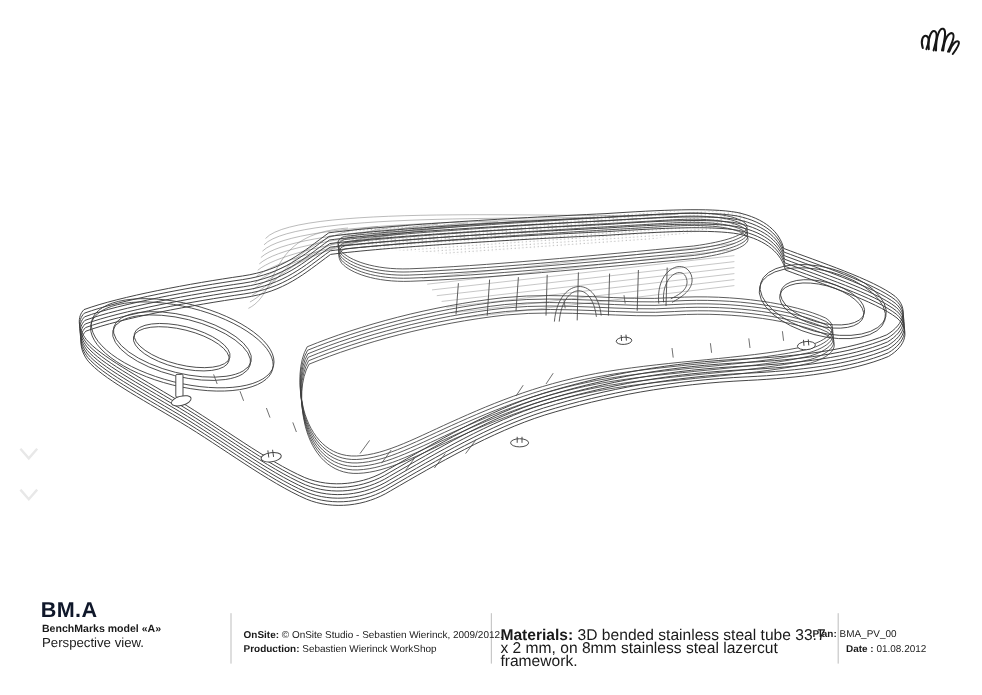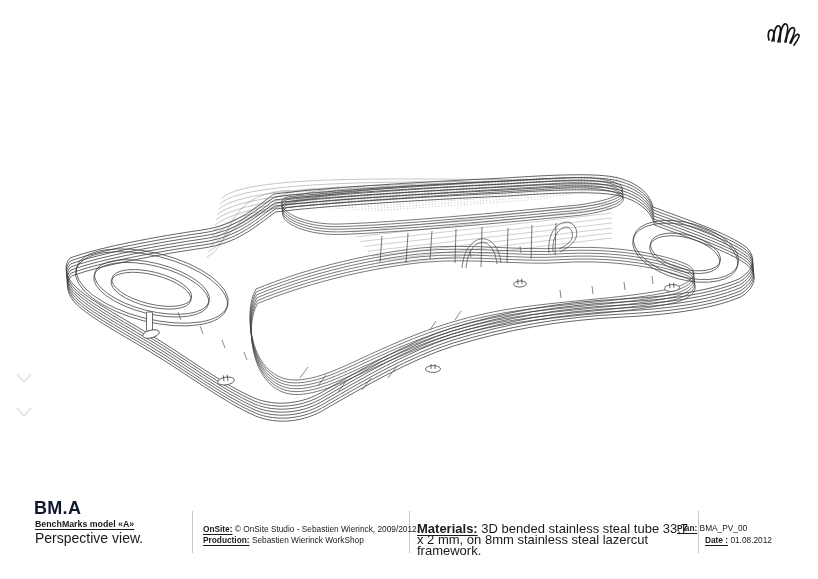--- a/index.html
+++ b/index.html
@@ -1,23 +1,23 @@
 <!DOCTYPE html>
 <html><head>
 <meta charset="utf-8">
 <style>
   html,body{margin:0;padding:0;}
   body{width:818px;height:579px;background:#ffffff;overflow:hidden;position:relative;
        font-family:"Liberation Sans", sans-serif;color:#1a1a1a;}
   .abs{position:absolute;}
-  .u{text-decoration:underline;text-underline-offset:1.5px;}
+  .u{text-underline-offset:1.5px;}
   .lbl{font-weight:700;}
   .bm-logo{left:34px;top:498px;font-size:18px;font-weight:700;letter-spacing:.3px;color:#0f172a;}
   .bm-model{left:35px;top:519px;font-size:8.8px;font-weight:600;}
-  .bm-view{left:35px;top:530px;font-size:14px;}
+  .bm-view{left:35px;top:530px;font-size:11px;}
   .tb-line{font-size:8.3px;white-space:nowrap;}
   .design-1{left:203px;top:524px;}
   .design-2{left:203px;top:535px;text-align:center;}
   .materials{left:417px;top:524px;width:276px;font-size:13px;line-height:10.8px;white-space:normal;}
   .plan-1{left:677px;top:523px;}
   .plan-2{left:705px;top:534.5px;}
   .vdiv{width:1px;height:42px;top:511px;background:#c8c8c8;}
   .vdiv.d1{left:192px;} .vdiv.d2{left:409px;} .vdiv.d3{left:698px;}
   svg{display:block;}
   .drawing-wrap{left:0;top:0;width:818px;height:579px;}

